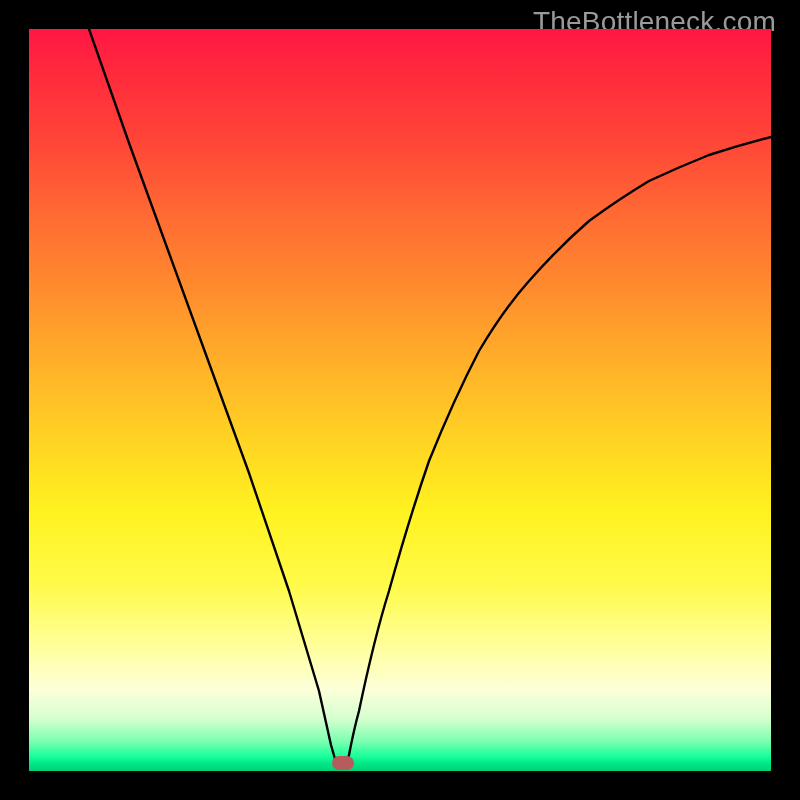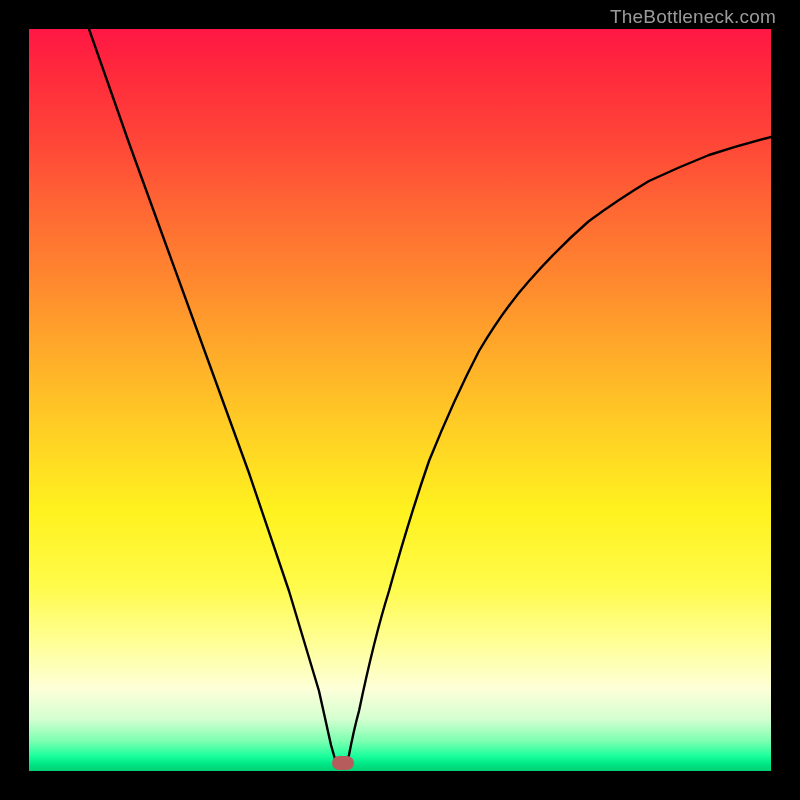--- a/index.html
+++ b/index.html
@@ -42,21 +42,21 @@
       #1aff9c 98%,
       #00e887 99%,
       #00d074 100%
     );
   }
   .watermark {
     position: absolute;
     top: 6px;
     right: 24px;
     color: #9a9a9a;
-    font-size: 19px;
+    font-size: 28px;
     font-weight: 400;
     letter-spacing: 0.2px;
     text-align: right;
     white-space: nowrap;
   }
   svg.curve {
     position: absolute;
     left: 0; top: 0;
     width: 742px;
     height: 742px;

